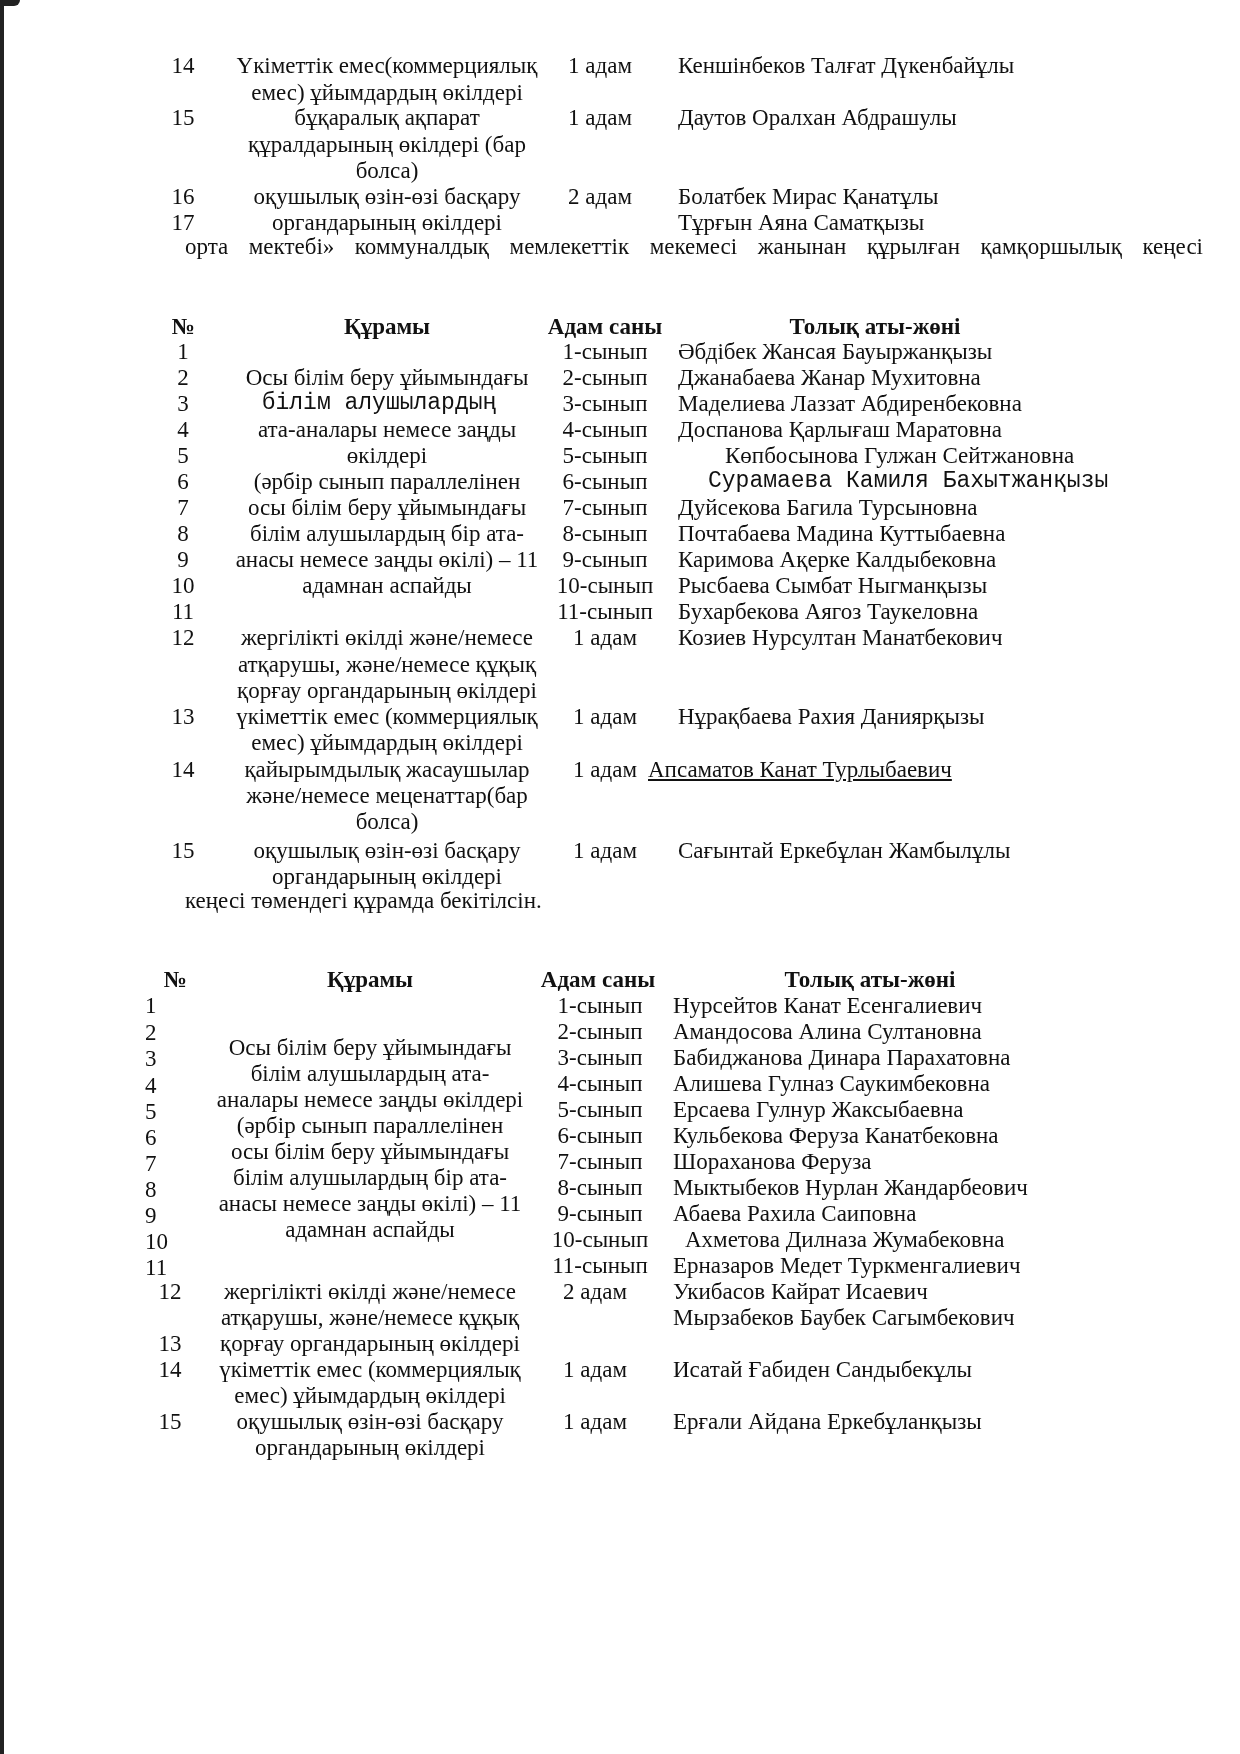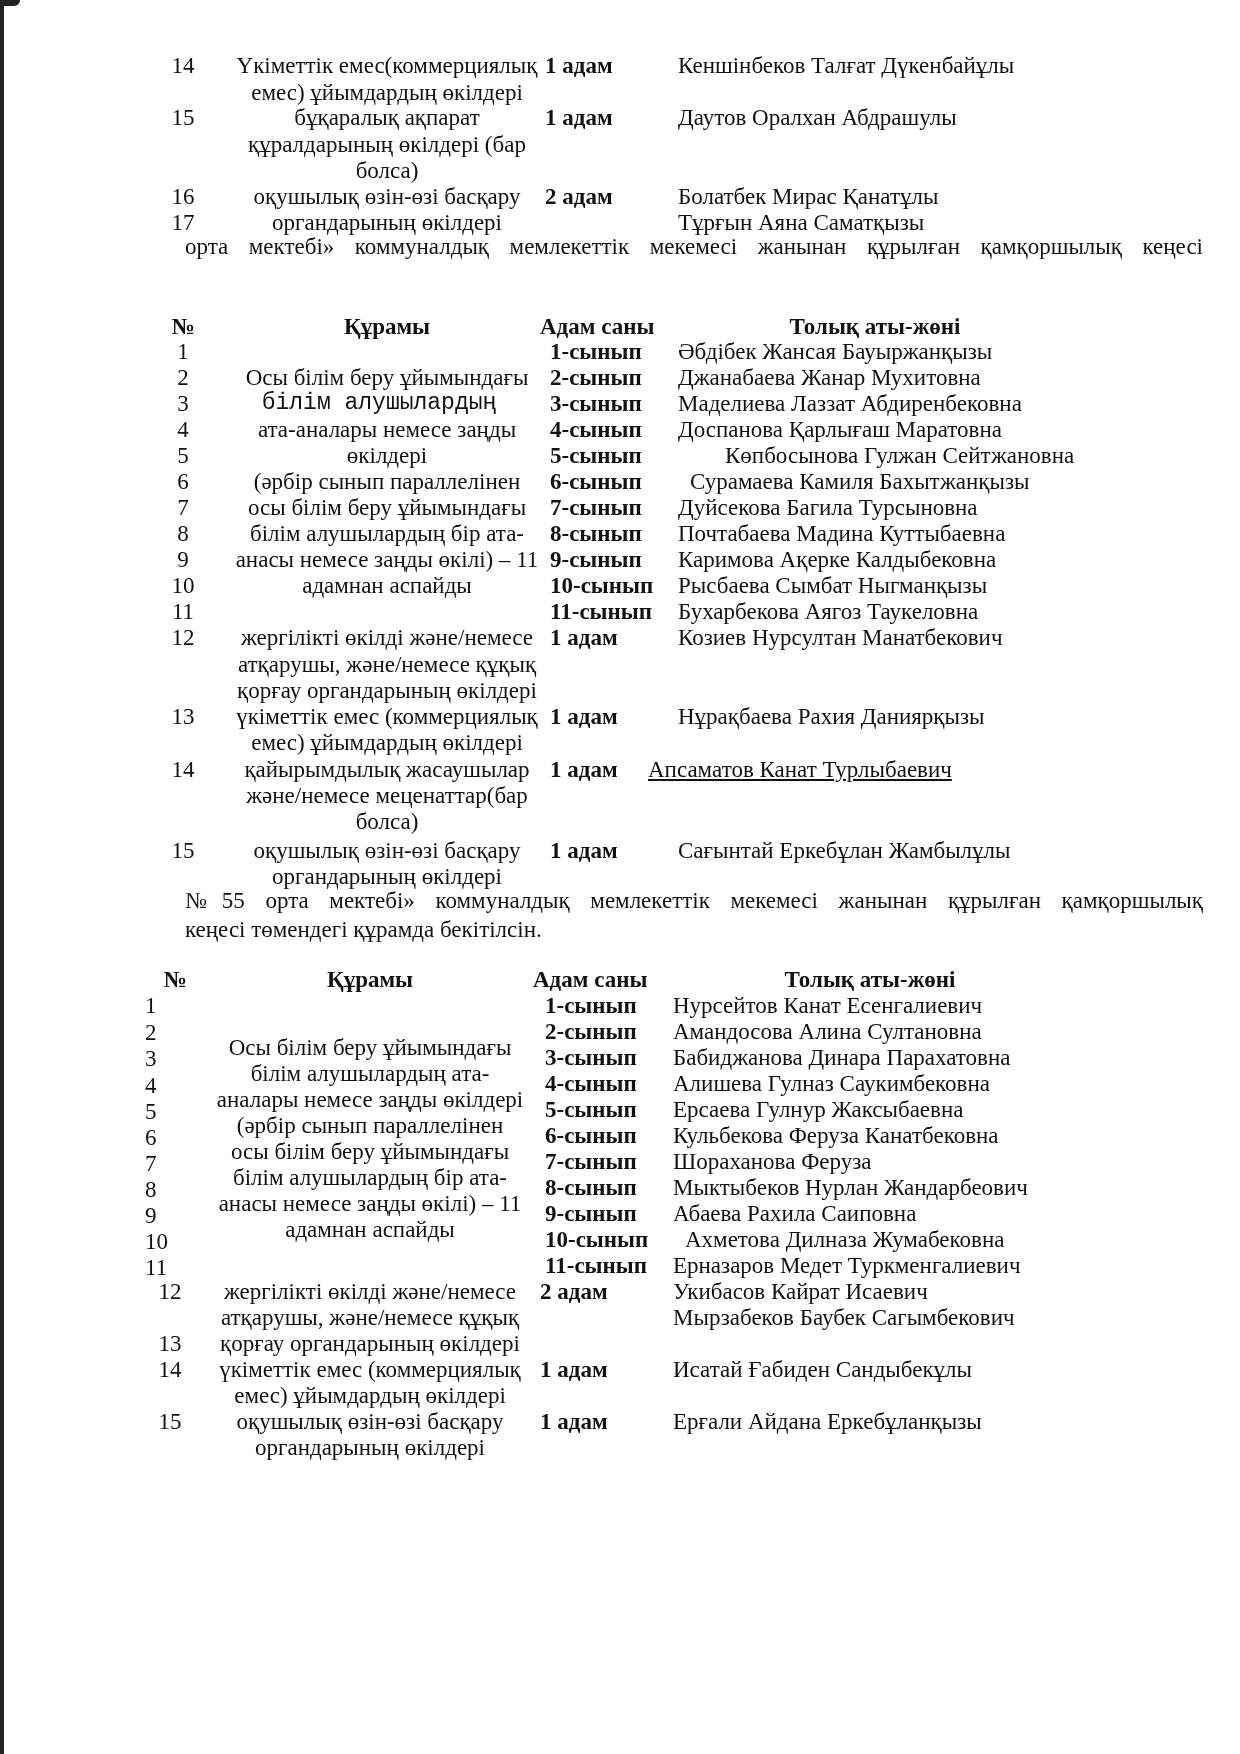--- a/index.html
+++ b/index.html
@@ -15,21 +15,21 @@
     position: absolute; left: 0; top: 0; width: 20px; height: 6px; background: #222;
     border-bottom-right-radius: 8px;
   }
   .page { position: absolute; left: 0; top: 0; width: 1240px; }
   .row {
     position: absolute; left: 0; width: 1240px;
     font-size: 23px; line-height: 27px; white-space: nowrap;
   }
   .num { position: absolute; width: 50px; text-align: center; }
   .comp { position: absolute; text-align: center; }
-  .cnt { position: absolute; text-align: left; font-weight: bold; }
+  .cnt { position: absolute; text-align: center; }
   .name { position: absolute; }
   .bold { font-weight: bold; }
   .para {
     position: absolute; left: 185px; width: 1018px;
     font-size: 23px; line-height: 29px; text-align: justify;
   }
   .para-line { display: block; text-align: justify; text-align-last: justify; white-space: nowrap; }
   .para-line.last { text-align-last: left; }
 </style>
 </head>
@@ -117,21 +117,21 @@
     <div class="row" style="top:442px;">
       <span class="num" style="left:158px;">5</span>
       <span class="comp" style="left:222px;width:330px;">өкілдері</span>
       <span class="cnt" style="left:550px;width:110px;">5-сынып</span>
       <span class="name" style="left:678px;margin-left:47px;">Көпбосынова Гулжан Сейтжановна</span>
     </div>
     <div class="row" style="top:468px;">
       <span class="num" style="left:158px;">6</span>
       <span class="comp" style="left:222px;width:330px;">(әрбір сынып параллелінен</span>
       <span class="cnt" style="left:550px;width:110px;">6-сынып</span>
-      <span class="name" style="left:690px;">Сурамаева Камиля Бахытжанқызы</span>
+      <span class="name" style="left:708px;font-family:Liberation Mono, monospace;">Сурамаева Камиля Бахытжанқызы</span>
     </div>
     <div class="row" style="top:494px;">
       <span class="num" style="left:158px;">7</span>
       <span class="comp" style="left:222px;width:330px;">осы білім беру ұйымындағы</span>
       <span class="cnt" style="left:550px;width:110px;">7-сынып</span>
       <span class="name" style="left:678px;">Дуйсекова Багила Турсыновна</span>
     </div>
     <div class="row" style="top:520px;">
       <span class="num" style="left:158px;">8</span>
       <span class="comp" style="left:222px;width:330px;">білім алушылардың бір ата-</span>
@@ -197,21 +197,20 @@
       <span class="comp" style="left:222px;width:330px;">оқушылық өзін-өзі басқару</span>
       <span class="cnt" style="left:550px;width:110px;">1 адам</span>
       <span class="name" style="left:678px;">Сағынтай Еркебұлан  Жамбылұлы</span>
     </div>
     <div class="row" style="top:863px;">
       <span class="comp" style="left:222px;width:330px;">органдарының өкілдері</span>
     </div>
   </div>
 
   <div class="para" style="top:886px;">
-    <span class="para-line">№55 орта мектебі» коммуналдық мемлекеттік мекемесі жанынан құрылған  қамқоршылық</span>
     <span class="para-line last">кеңесі төмендегі құрамда бекітілсін.</span>
   </div>
 
   <div>
     <div class="row bold" style="top:966px;">
       <span class="num" style="left:150px;">№</span>
       <span class="comp" style="left:205px;width:330px;">Құрамы</span>
       <span class="cnt" style="left:533px;width:130px;">Адам саны</span>
       <span class="comp" style="left:715px;width:310px;">Толық аты-жөні</span>
     </div>

